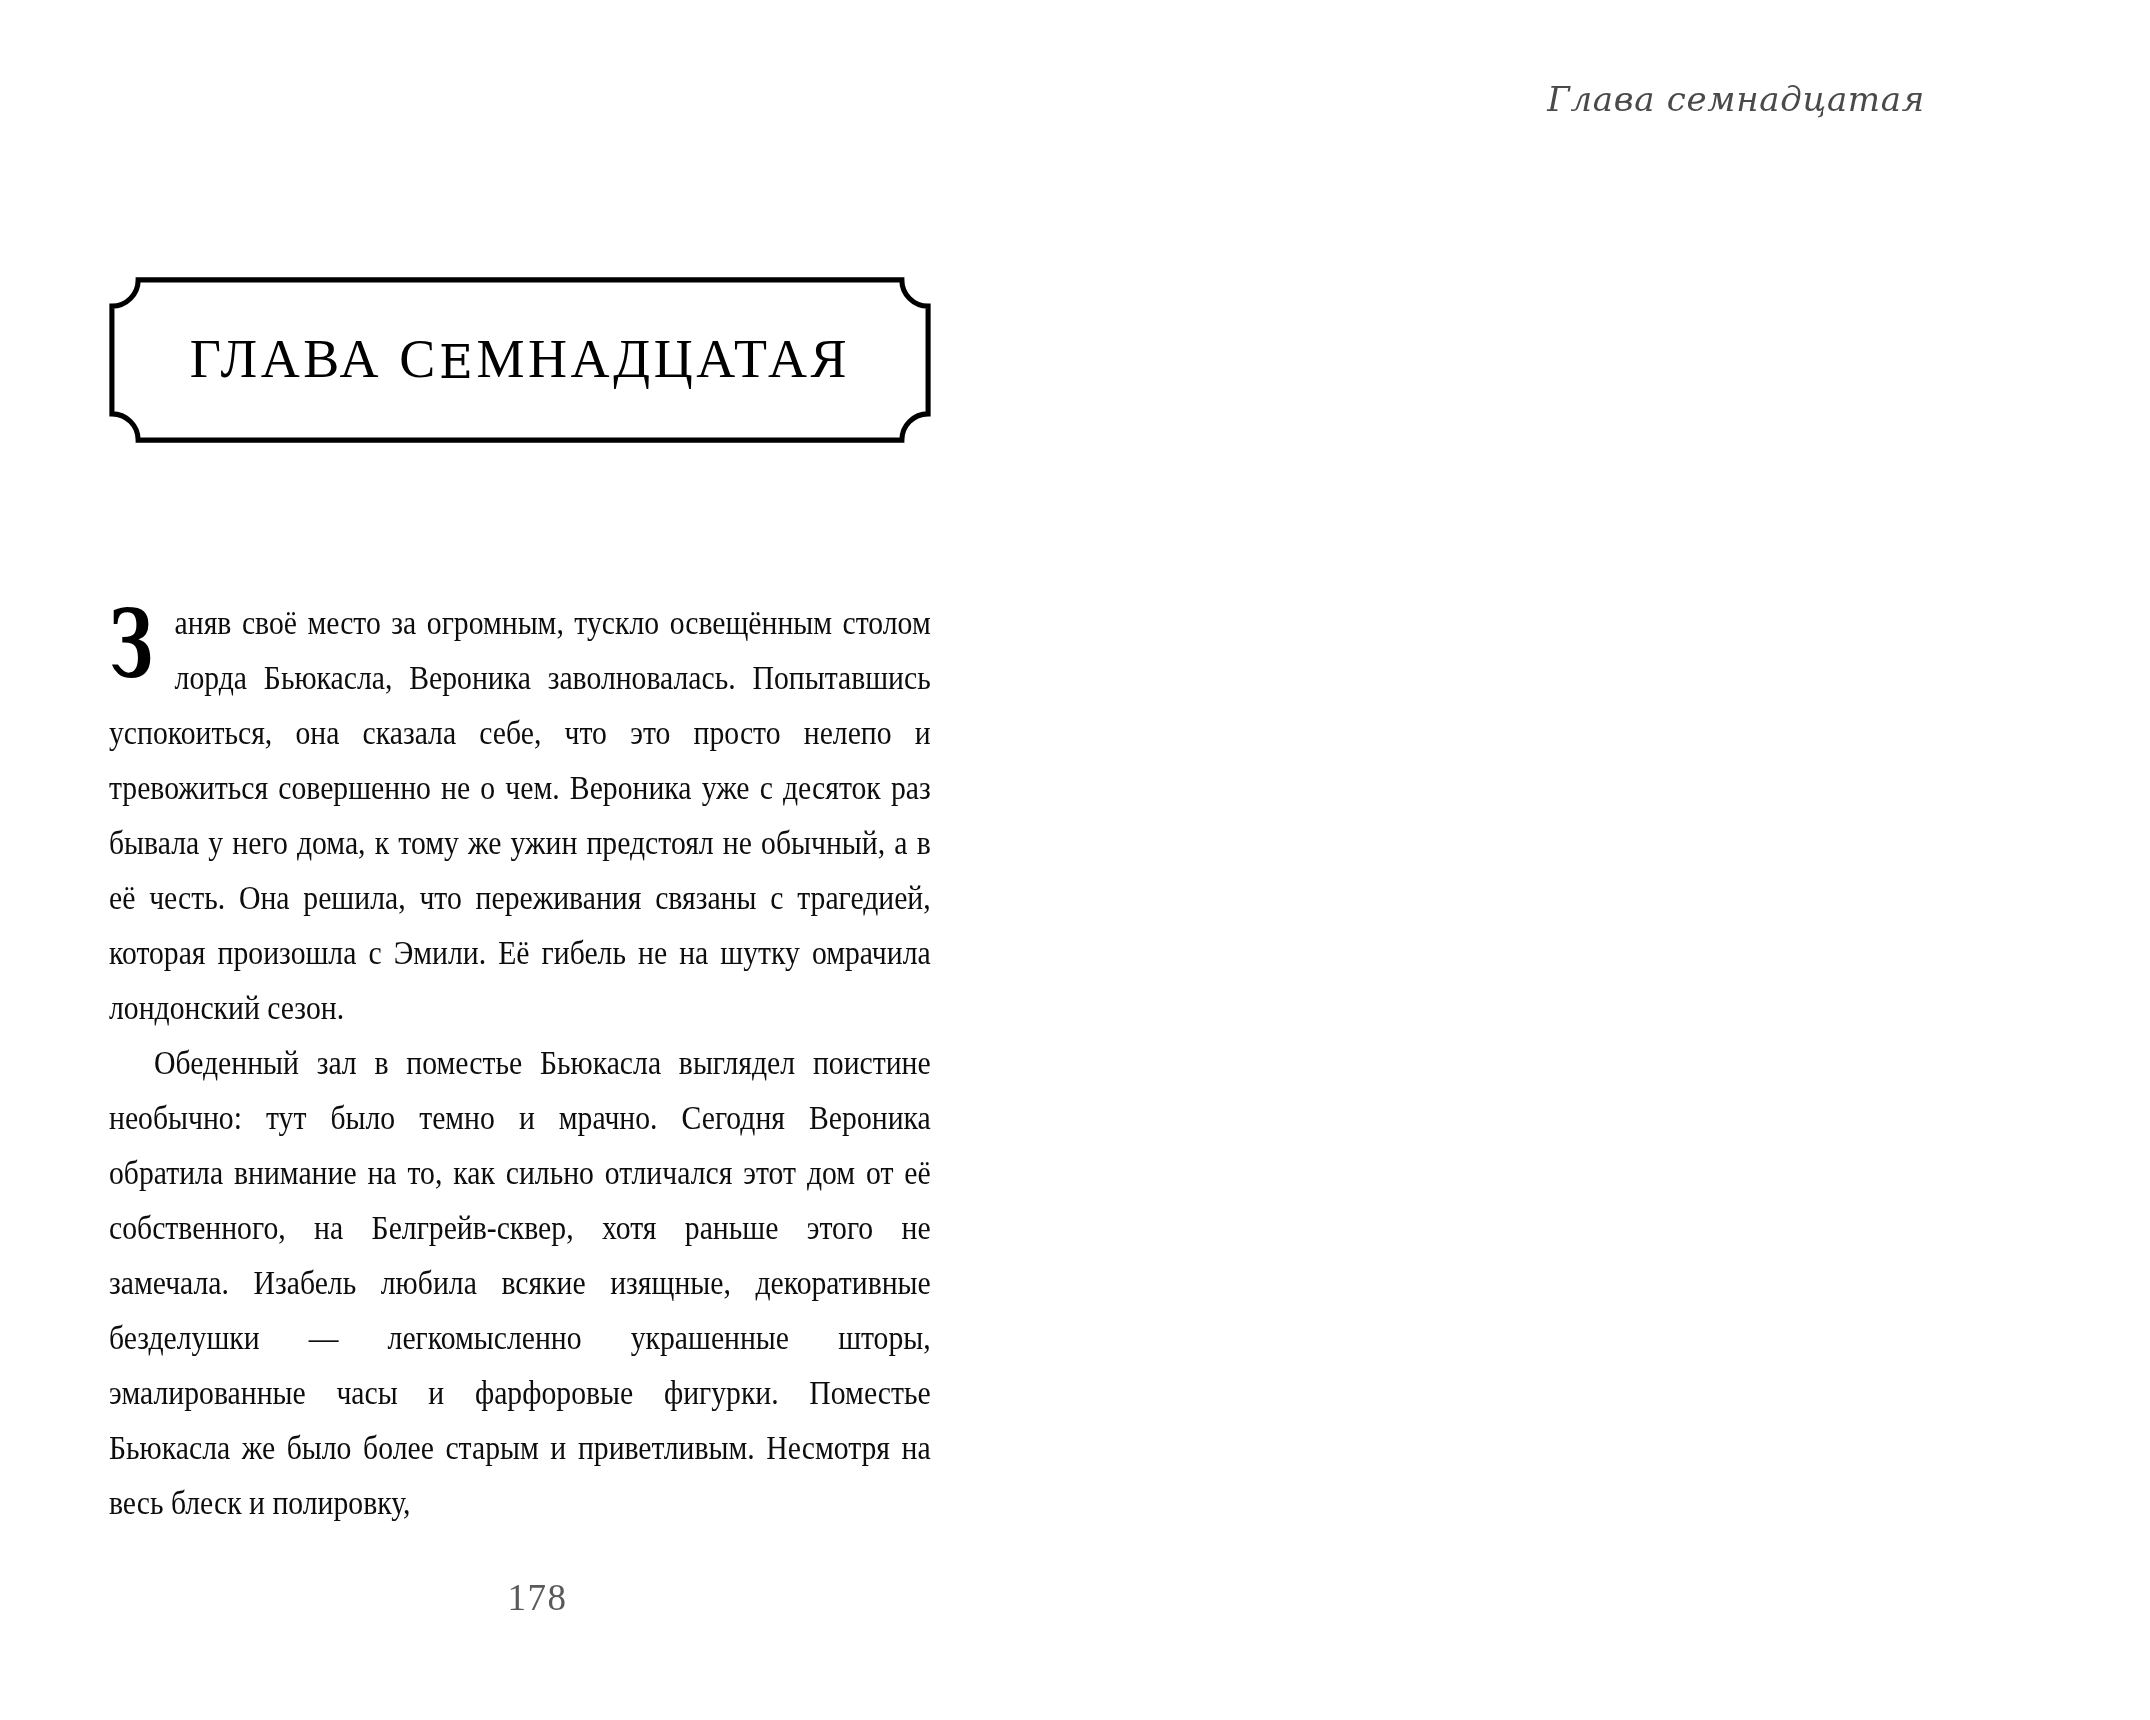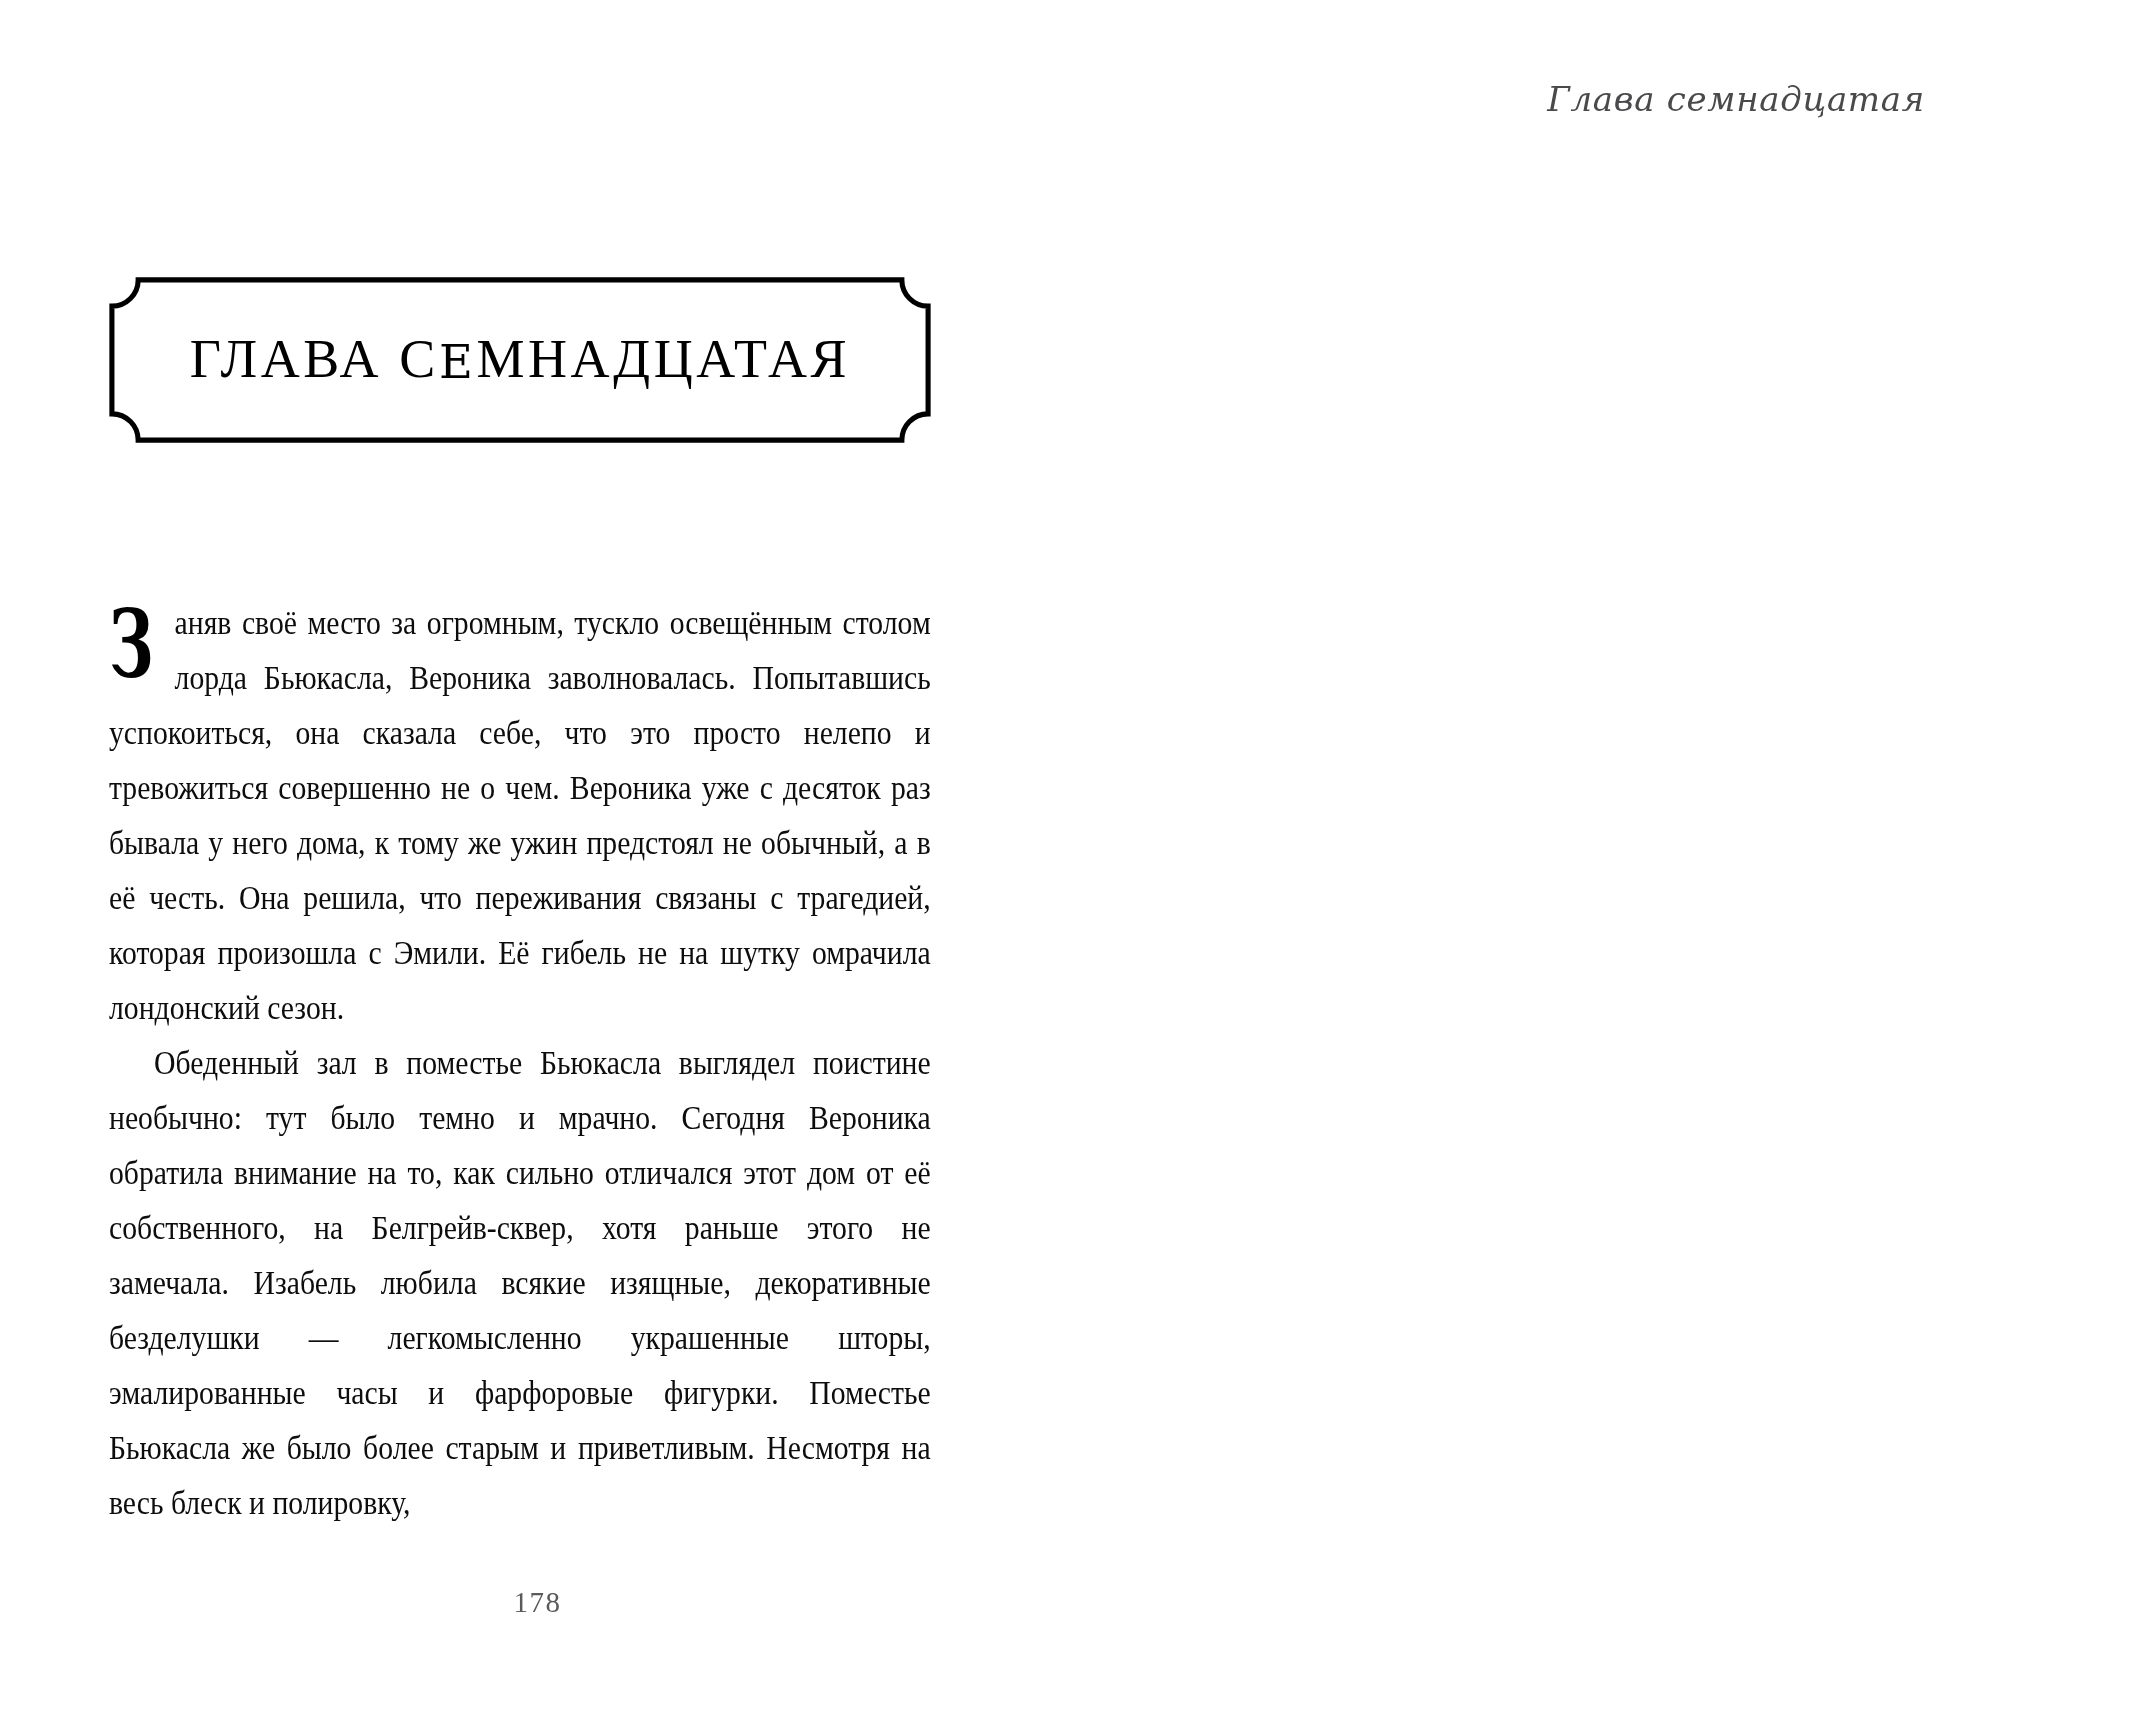--- a/index.html
+++ b/index.html
@@ -120,21 +120,21 @@
     transform-origin: left top;
   }
 
   
   .folio {
     position: absolute;
     bottom: 101px;
     left: 0; right: 0;
     text-align: center;
     font-family: "Liberation Serif", "DejaVu Serif", serif;
-    font-size: 29px;
+    font-size: 37px;
     letter-spacing: 1.5px;
     color: #5a5a5c;
   }
   .page.left .folio  { padding-right: 0px; }
   .page.right .folio { padding-left: 0px; }
 </style>
 </head>
 <body>
 
 <div class="spread">

